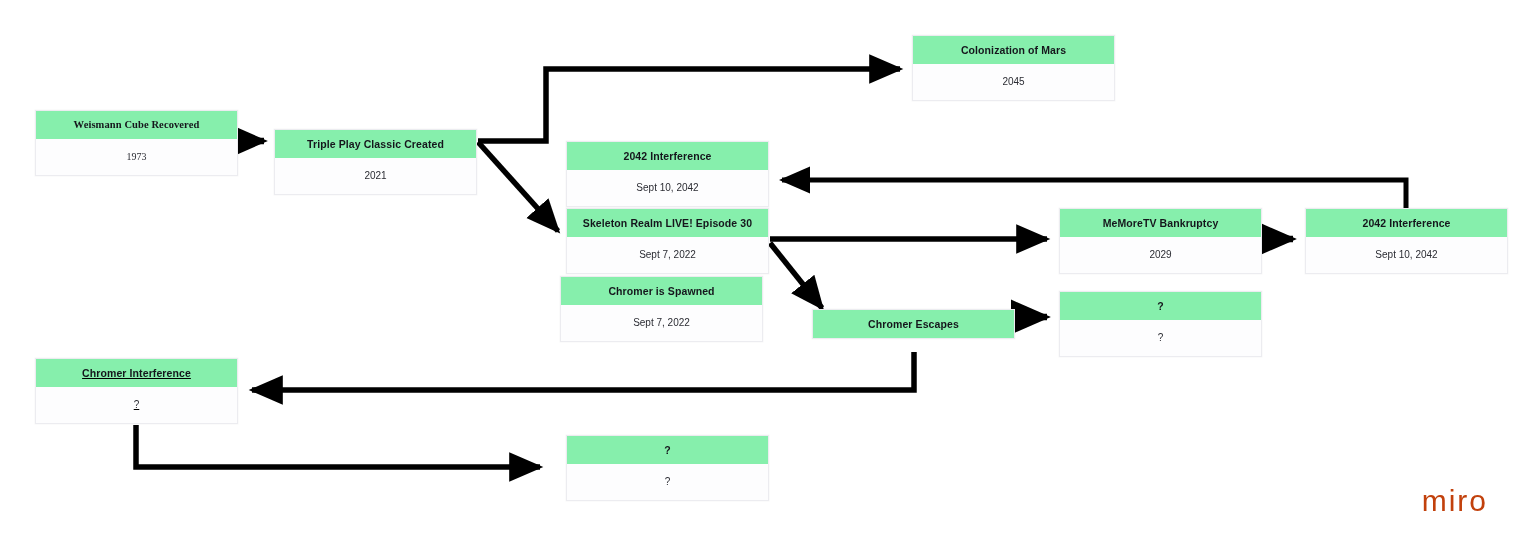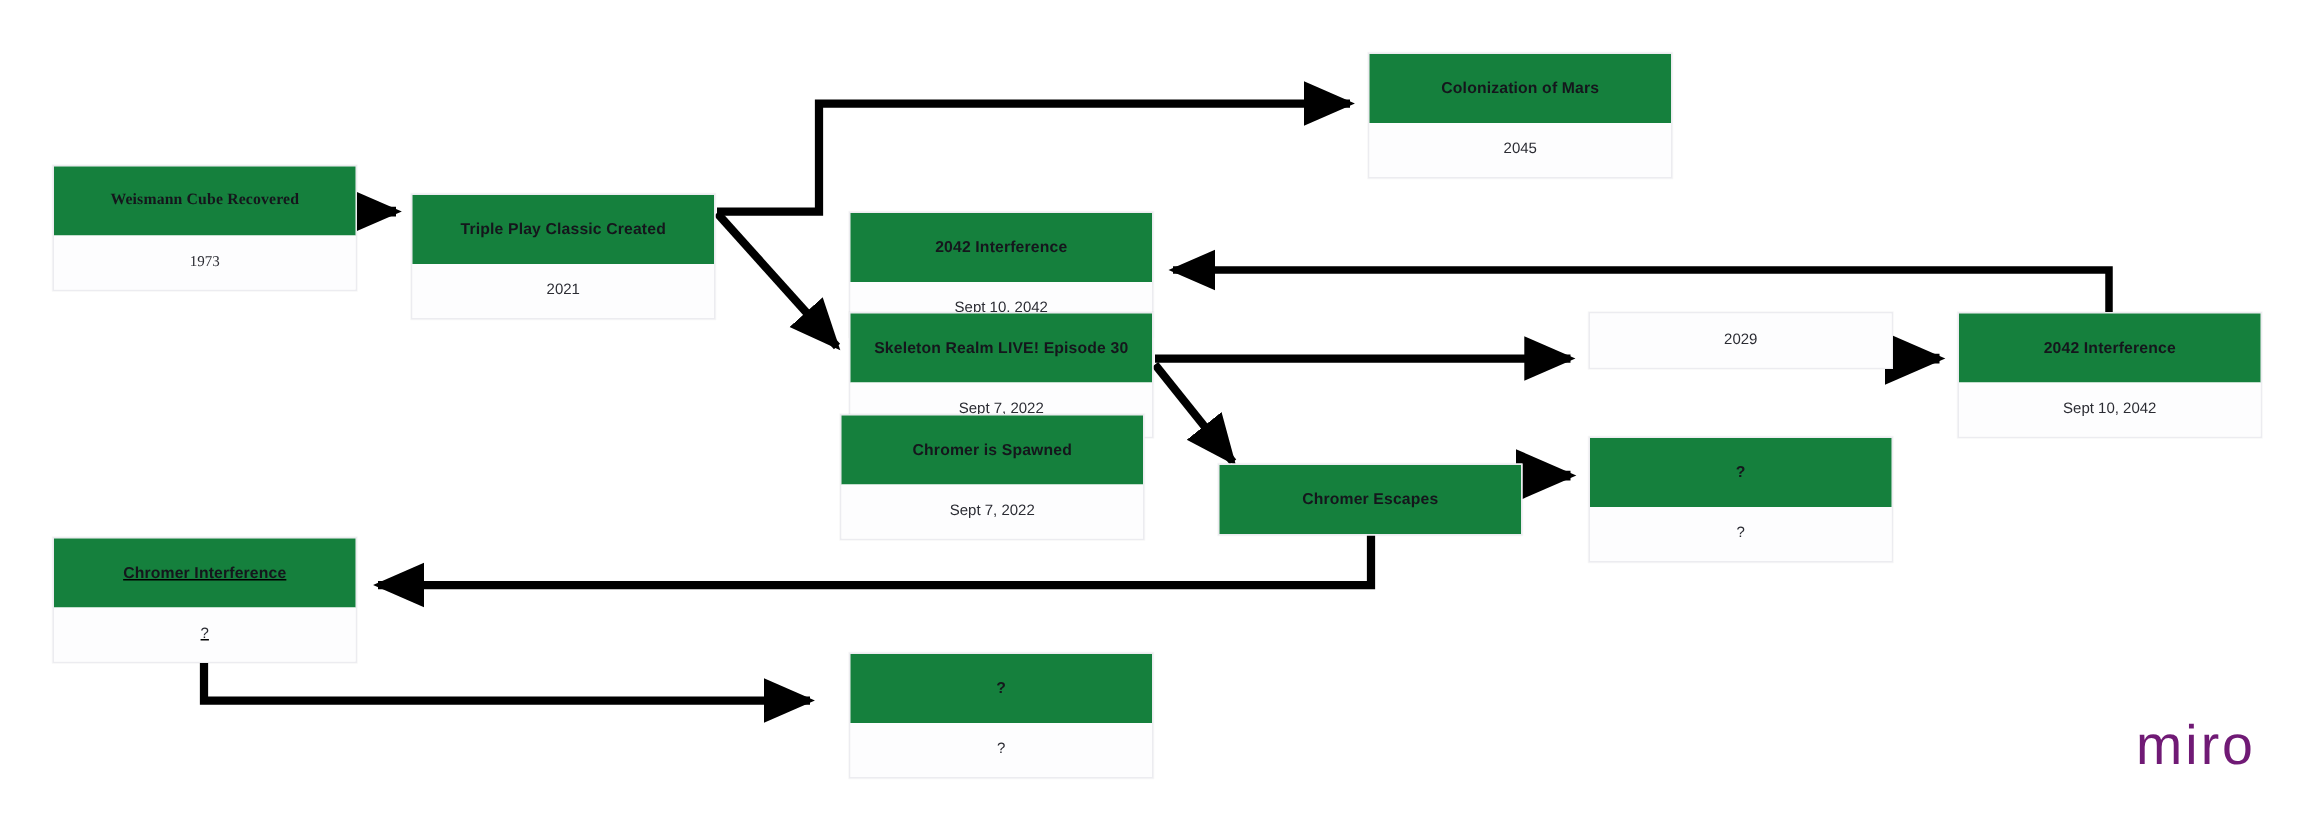--- a/index.html
+++ b/index.html
@@ -29,26 +29,26 @@
   }
   .node {
     position: absolute;
     box-sizing: border-box;
     background: #ffffff;
     border: 1px solid #ececf0;
     box-shadow: 0 0 0 0.5px rgba(0,0,0,0.03);
   }
   .node-header {
     box-sizing: border-box;
-    background: #15803d;
+    background: #86efac;
     color: #15161c;
     font-size: 10.5px;
     font-weight: bold;
     line-height: 1;
-    height: 46px;
+    height: 28px;
     display: flex;
     align-items: center;
     justify-content: center;
     text-align: center;
     padding: 0 8px;
     letter-spacing: 0.1px;
   }
   .node-body {
     box-sizing: border-box;
     background: #fdfdfe;
@@ -57,25 +57,25 @@
     line-height: 1;
     height: 36px;
     display: flex;
     align-items: center;
     justify-content: center;
     text-align: center;
     padding: 0 8px;
   }
   .watermark {
     position: absolute;
-    right: 32px;
+    right: 48px;
     bottom: 28px;
-    font-size: 37px;
+    font-size: 30px;
     letter-spacing: 2px;
-    color: #701a75;
+    color: #c2410c;
     font-family: "Liberation Sans", sans-serif;
     font-weight: 400;
     user-select: none;
   }
 </style>
 </head>
 <body>
 
 <div id="canvas">
 
@@ -151,20 +151,21 @@
     <div class="node-header">Skeleton Realm LIVE! Episode 30</div>
     <div class="node-body">Sept 7, 2022</div>
   </div>
 
   <div class="node" style="left:560px; top:276px; width:203px;">
     <div class="node-header">Chromer is Spawned</div>
     <div class="node-body">Sept 7, 2022</div>
   </div>
 
   <div class="node" style="left:1059px; top:208px; width:203px;">
+    <div class="node-header">MeMoreTV Bankruptcy</div>
     <div class="node-body">2029</div>
   </div>
 
   <div class="node" style="left:1305px; top:208px; width:203px;">
     <div class="node-header">2042 Interference</div>
     <div class="node-body">Sept 10, 2042</div>
   </div>
 
   <div class="node" style="left:812px; top:285px; width:203px;margin-top:24px;">
     <div class="node-header">Chromer Escapes</div>

